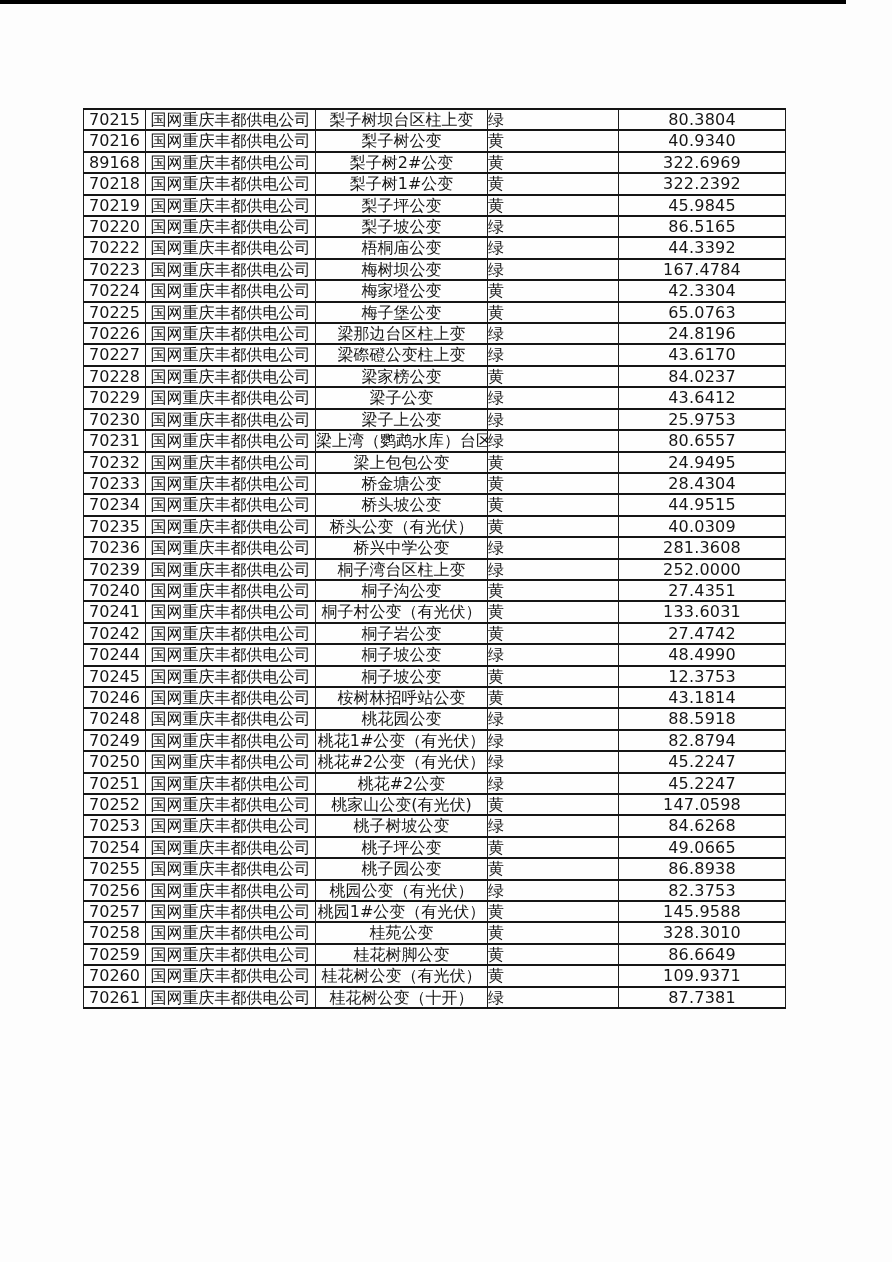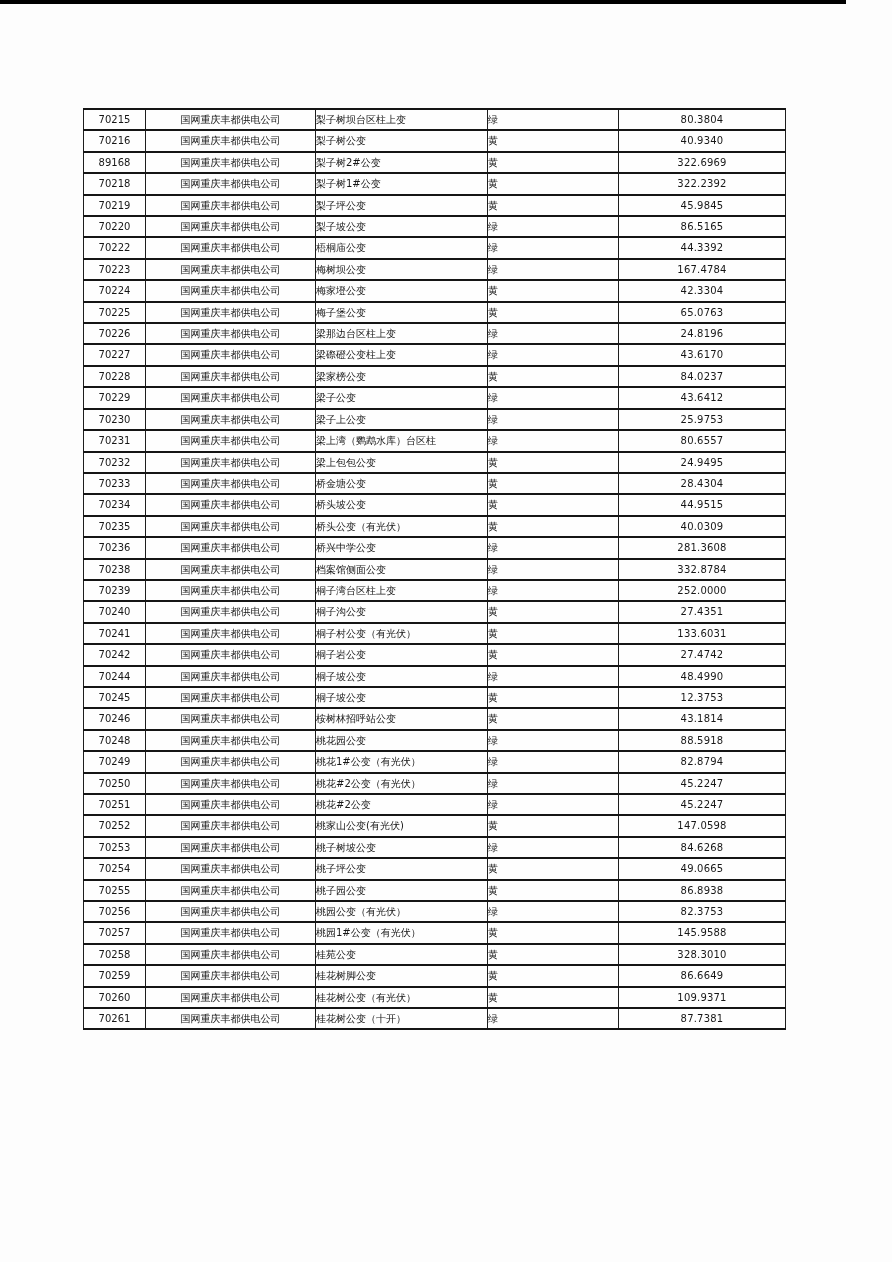--- a/index.html
+++ b/index.html
@@ -16,39 +16,39 @@
     left: 0; top: 0;
     width: 846px; height: 4px;
     background: #000;
   }
   table.data-table {
     position: absolute;
     left: 83px; top: 108px;
     width: 702px;
     border-collapse: collapse;
     table-layout: fixed;
-    font-size: 10px;
+    font-size: 16px;
     color: #161616;
   }
   table.data-table td {
     height: 19.4px;
     line-height: 19.4px;
     padding: 0;
     border-left: 1px solid #1d1d1d;
     border-right: 1px solid #1d1d1d;
     border-top: 2px solid #151515;
     border-bottom: 2px solid #151515;
     background: #fefefe;
     overflow: hidden;
     white-space: nowrap;
     vertical-align: middle;
   }
   td.col-id      { width: 62px;  text-align: center; }
   td.col-company { width: 170px; text-align: center; padding: 0 3px; }
-  td.col-name    { width: 172px; text-align: left; padding: 0 3px; }
+  td.col-name    { width: 172px; text-align: center; padding: 0 3px; }
   td.col-status  { width: 131px; text-align: left; padding: 0 4px; }
   td.col-value   { width: 167px; text-align: center; letter-spacing: 0.2px; }
 </style>
 </head>
 <body>
 
 <div class="page">
   <div class="top-edge"></div>
   <table class="data-table">
     <colgroup>
@@ -200,27 +200,20 @@
           <td class="col-value">40.0309</td>
         </tr>
         <tr>
           <td class="col-id">70236</td>
           <td class="col-company">国网重庆丰都供电公司</td>
           <td class="col-name">桥兴中学公变</td>
           <td class="col-status">绿</td>
           <td class="col-value">281.3608</td>
         </tr>
         <tr>
-          <td class="col-id">70238</td>
-          <td class="col-company">国网重庆丰都供电公司</td>
-          <td class="col-name">档案馆侧面公变</td>
-          <td class="col-status">绿</td>
-          <td class="col-value">332.8784</td>
-        </tr>
-        <tr>
           <td class="col-id">70239</td>
           <td class="col-company">国网重庆丰都供电公司</td>
           <td class="col-name">桐子湾台区柱上变</td>
           <td class="col-status">绿</td>
           <td class="col-value">252.0000</td>
         </tr>
         <tr>
           <td class="col-id">70240</td>
           <td class="col-company">国网重庆丰都供电公司</td>
           <td class="col-name">桐子沟公变</td>

